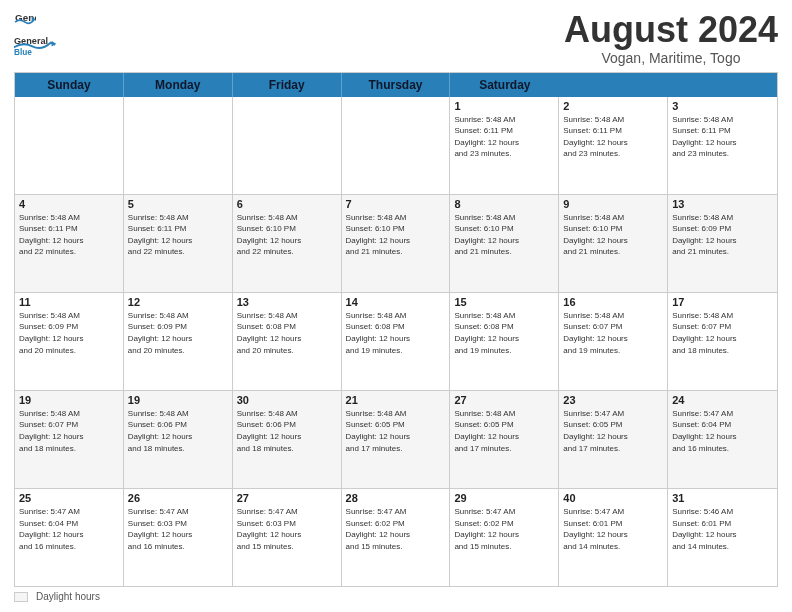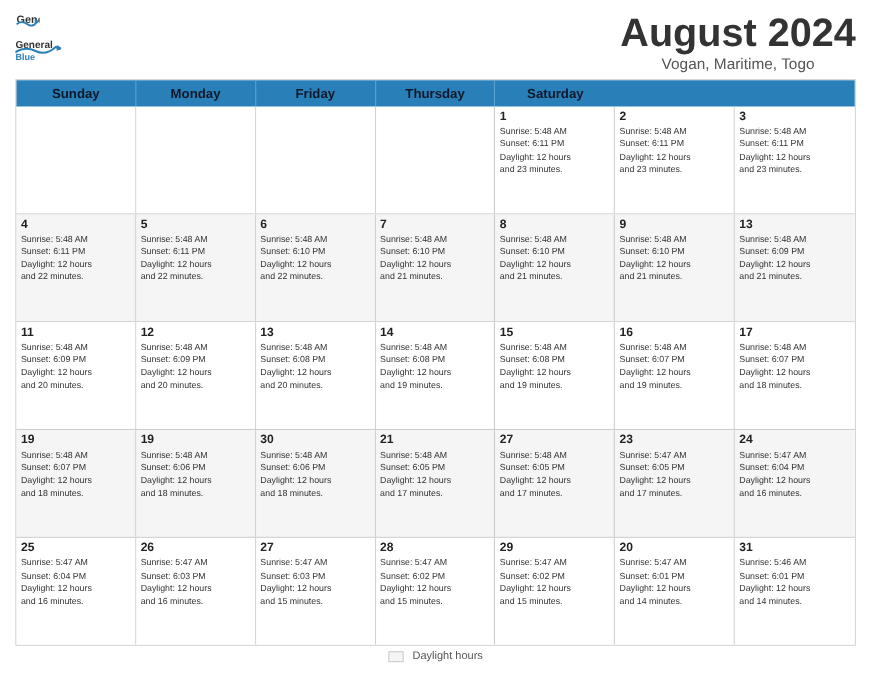--- a/index.html
+++ b/index.html
@@ -105,21 +105,20 @@
     .day-info {
       font-size: 8px;
       line-height: 1.45;
       color: #333;
     }
     .footer {
       display: flex;
       align-items: center;
       gap: 8px;
       padding-top: 4px;
-      justify-content: center;
     }
     .legend-box {
       width: 14px;
       height: 10px;
       background: #f5f5f5;
       border: 1px solid #ccc;
     }
     .footer-text {
       font-size: 10px;
       color: #555;
@@ -372,21 +371,21 @@
 and 15 minutes.</div>
           </div>
           <div class="cal-cell">
             <div class="day-num">29</div>
             <div class="day-info" style="white-space: pre-line;">Sunrise: 5:47 AM
 Sunset: 6:02 PM
 Daylight: 12 hours
 and 15 minutes.</div>
           </div>
           <div class="cal-cell">
-            <div class="day-num">20</div>
+            <div class="day-num">40</div>
             <div class="day-info" style="white-space: pre-line;">Sunrise: 5:47 AM
 Sunset: 6:01 PM
 Daylight: 12 hours
 and 14 minutes.</div>
           </div>
           <div class="cal-cell">
             <div class="day-num">31</div>
             <div class="day-info" style="white-space: pre-line;">Sunrise: 5:46 AM
 Sunset: 6:01 PM
 Daylight: 12 hours

